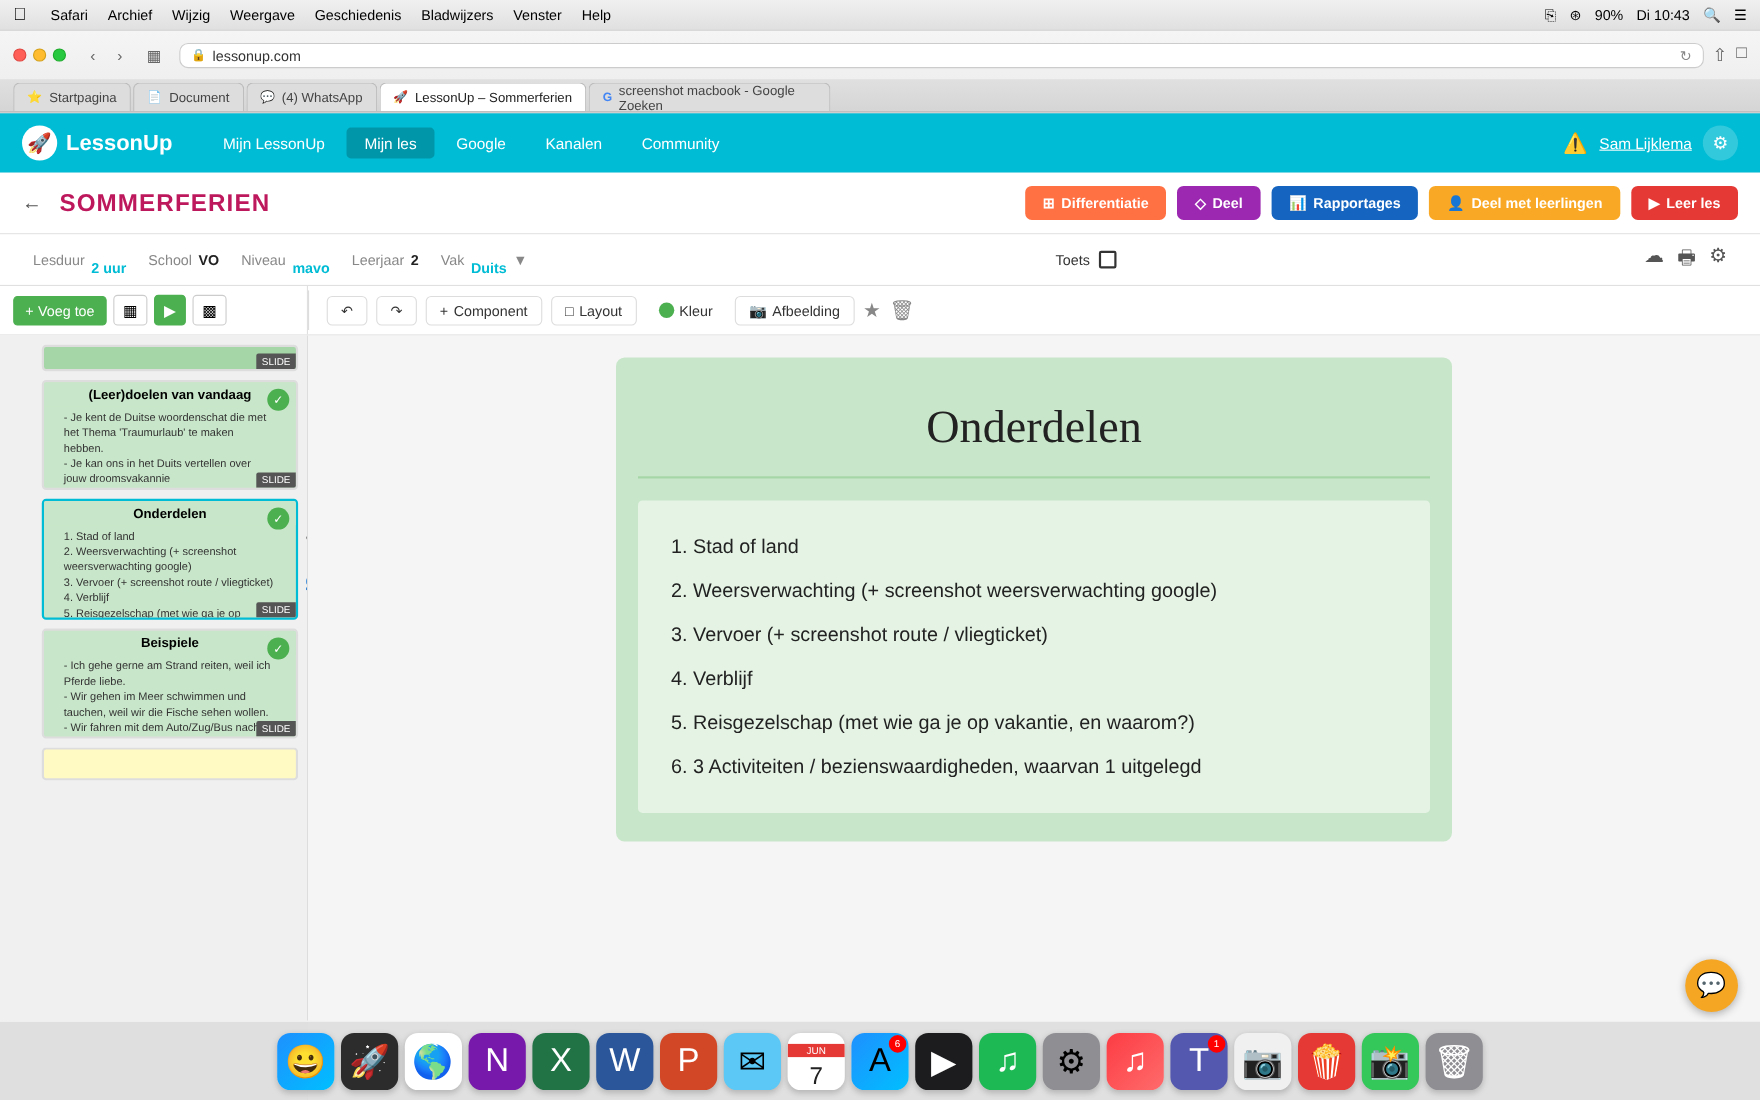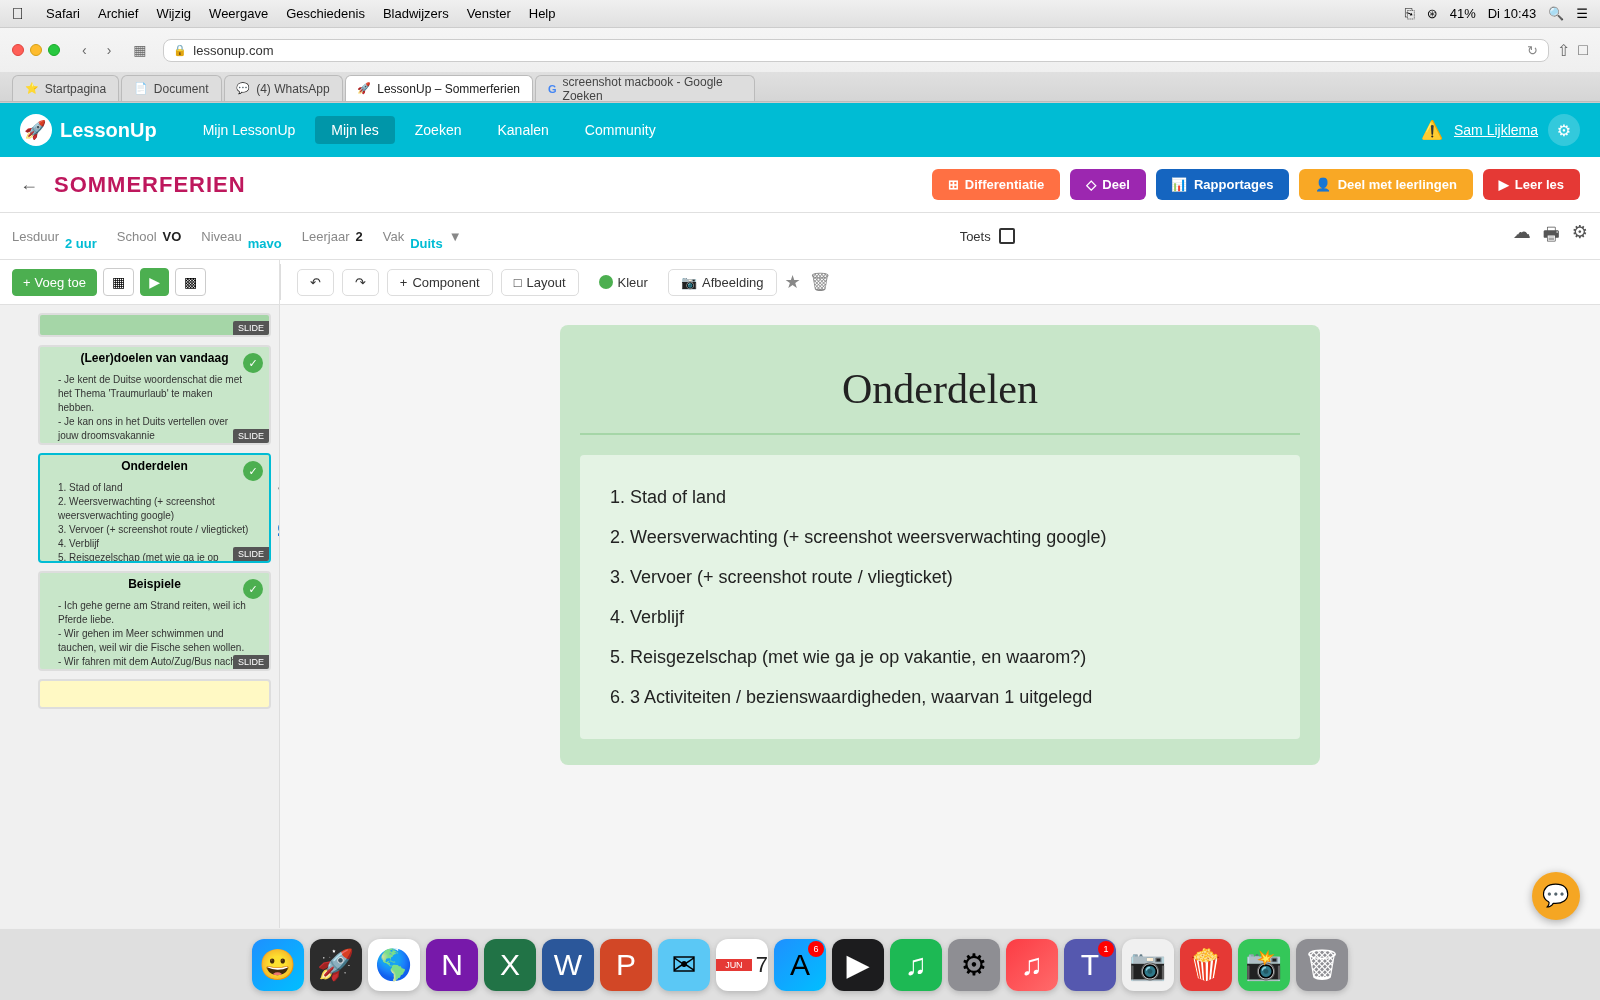--- a/index.html
+++ b/index.html
@@ -143,21 +143,21 @@
     .btn-purple { background: #9c27b0; }
     .btn-blue { background: #1565c0; }
     .btn-yellow { background: #f9a825; }
     .btn-red { background: #e53935; }
 
     
     .lesson-meta {
       background: white;
       display: flex;
       align-items: center;
-      padding: 8px 12px;
+      padding: 8px 30px;
       border-bottom: 1px solid #e0e0e0;
       font-size: 13px;
       color: #333;
       gap: 20px;
     }
     .meta-item { display: flex; gap: 6px; align-items: center; }
     .meta-label { color: #888; }
     .meta-value { color: #00bcd4; font-weight: 600; margin-top: 14px; }
     .meta-value-dark { color: #222; font-weight: 600; }
     .meta-right { margin-left: auto; display: flex; align-items: center; gap: 8px; }
@@ -394,21 +394,21 @@
   <span class="menubar-item">Archief</span>
   <span class="menubar-item">Wijzig</span>
   <span class="menubar-item">Weergave</span>
   <span class="menubar-item">Geschiedenis</span>
   <span class="menubar-item">Bladwijzers</span>
   <span class="menubar-item">Venster</span>
   <span class="menubar-item">Help</span>
   <div class="menubar-right">
     <span>⎘</span>
     <span>⊛</span>
-    <span>41%</span>
+    <span>90%</span>
     <span>Di 10:43</span>
     <span>🔍</span>
     <span>☰</span>
   </div>
 </div>
 
 <div class="browser-chrome">
   <div class="browser-toolbar">
     <div class="traffic-lights">
       <div class="tl tl-red"></div>
@@ -456,21 +456,21 @@
 <div class="app-header">
   <div class="logo-area">
     <div class="logo-icon">
       <span class="logo-rocket">🚀</span>
     </div>
     <span>LessonUp</span>
   </div>
   <div class="nav-links">
     <div class="nav-link">Mijn LessonUp</div>
     <div class="nav-link active">Mijn les</div>
-    <div class="nav-link">Zoeken</div>
+    <div class="nav-link">Google</div>
     <div class="nav-link">Kanalen</div>
     <div class="nav-link">Community</div>
   </div>
   <div class="header-right">
     <span class="warning-icon">⚠️</span>
     <span class="user-area">Sam Lijklema</span>
     <button class="settings-btn">⚙</button>
   </div>
 </div>
 
@@ -654,21 +654,21 @@
 
 <div class="dock">
   <div class="dock-icon" style="background: linear-gradient(135deg, #1e90ff, #00bfff);">😀</div>
   <div class="dock-icon" style="background: #2c2c2c;">🚀</div>
   <div class="dock-icon" style="background: white;">🌎</div>
   <div class="dock-icon" style="background: #7719aa; color:white;">N</div>
   <div class="dock-icon" style="background: #217346; color:white;">X</div>
   <div class="dock-icon" style="background: #2b579a; color:white;">W</div>
   <div class="dock-icon" style="background: #d24726; color:white;">P</div>
   <div class="dock-icon" style="background: #5bc8f5;">✉</div>
-  <div class="dock-icon" style="background: white; font-size:22px; flex-direction:row; gap:4px;">
+  <div class="dock-icon" style="background: white; font-size:22px; flex-direction:column; gap:4px;justify-content:flex-end;">
     <div style="background:#e53935; width:100%; text-align:center; font-size:9px; color:white; padding:1px;">JUN</div>
     <div style="font-size:22px; font-weight:300; color:#222;">7</div>
   </div>
   <div class="dock-icon" style="background: linear-gradient(135deg, #1e90ff, #00bfff);">
     A
     <div class="dock-badge">6</div>
   </div>
   <div class="dock-icon" style="background: #1c1c1e; color:white;">▶</div>
   <div class="dock-icon" style="background: #1db954; color:white;">♫</div>
   <div class="dock-icon" style="background: #8e8e93;">⚙</div>

